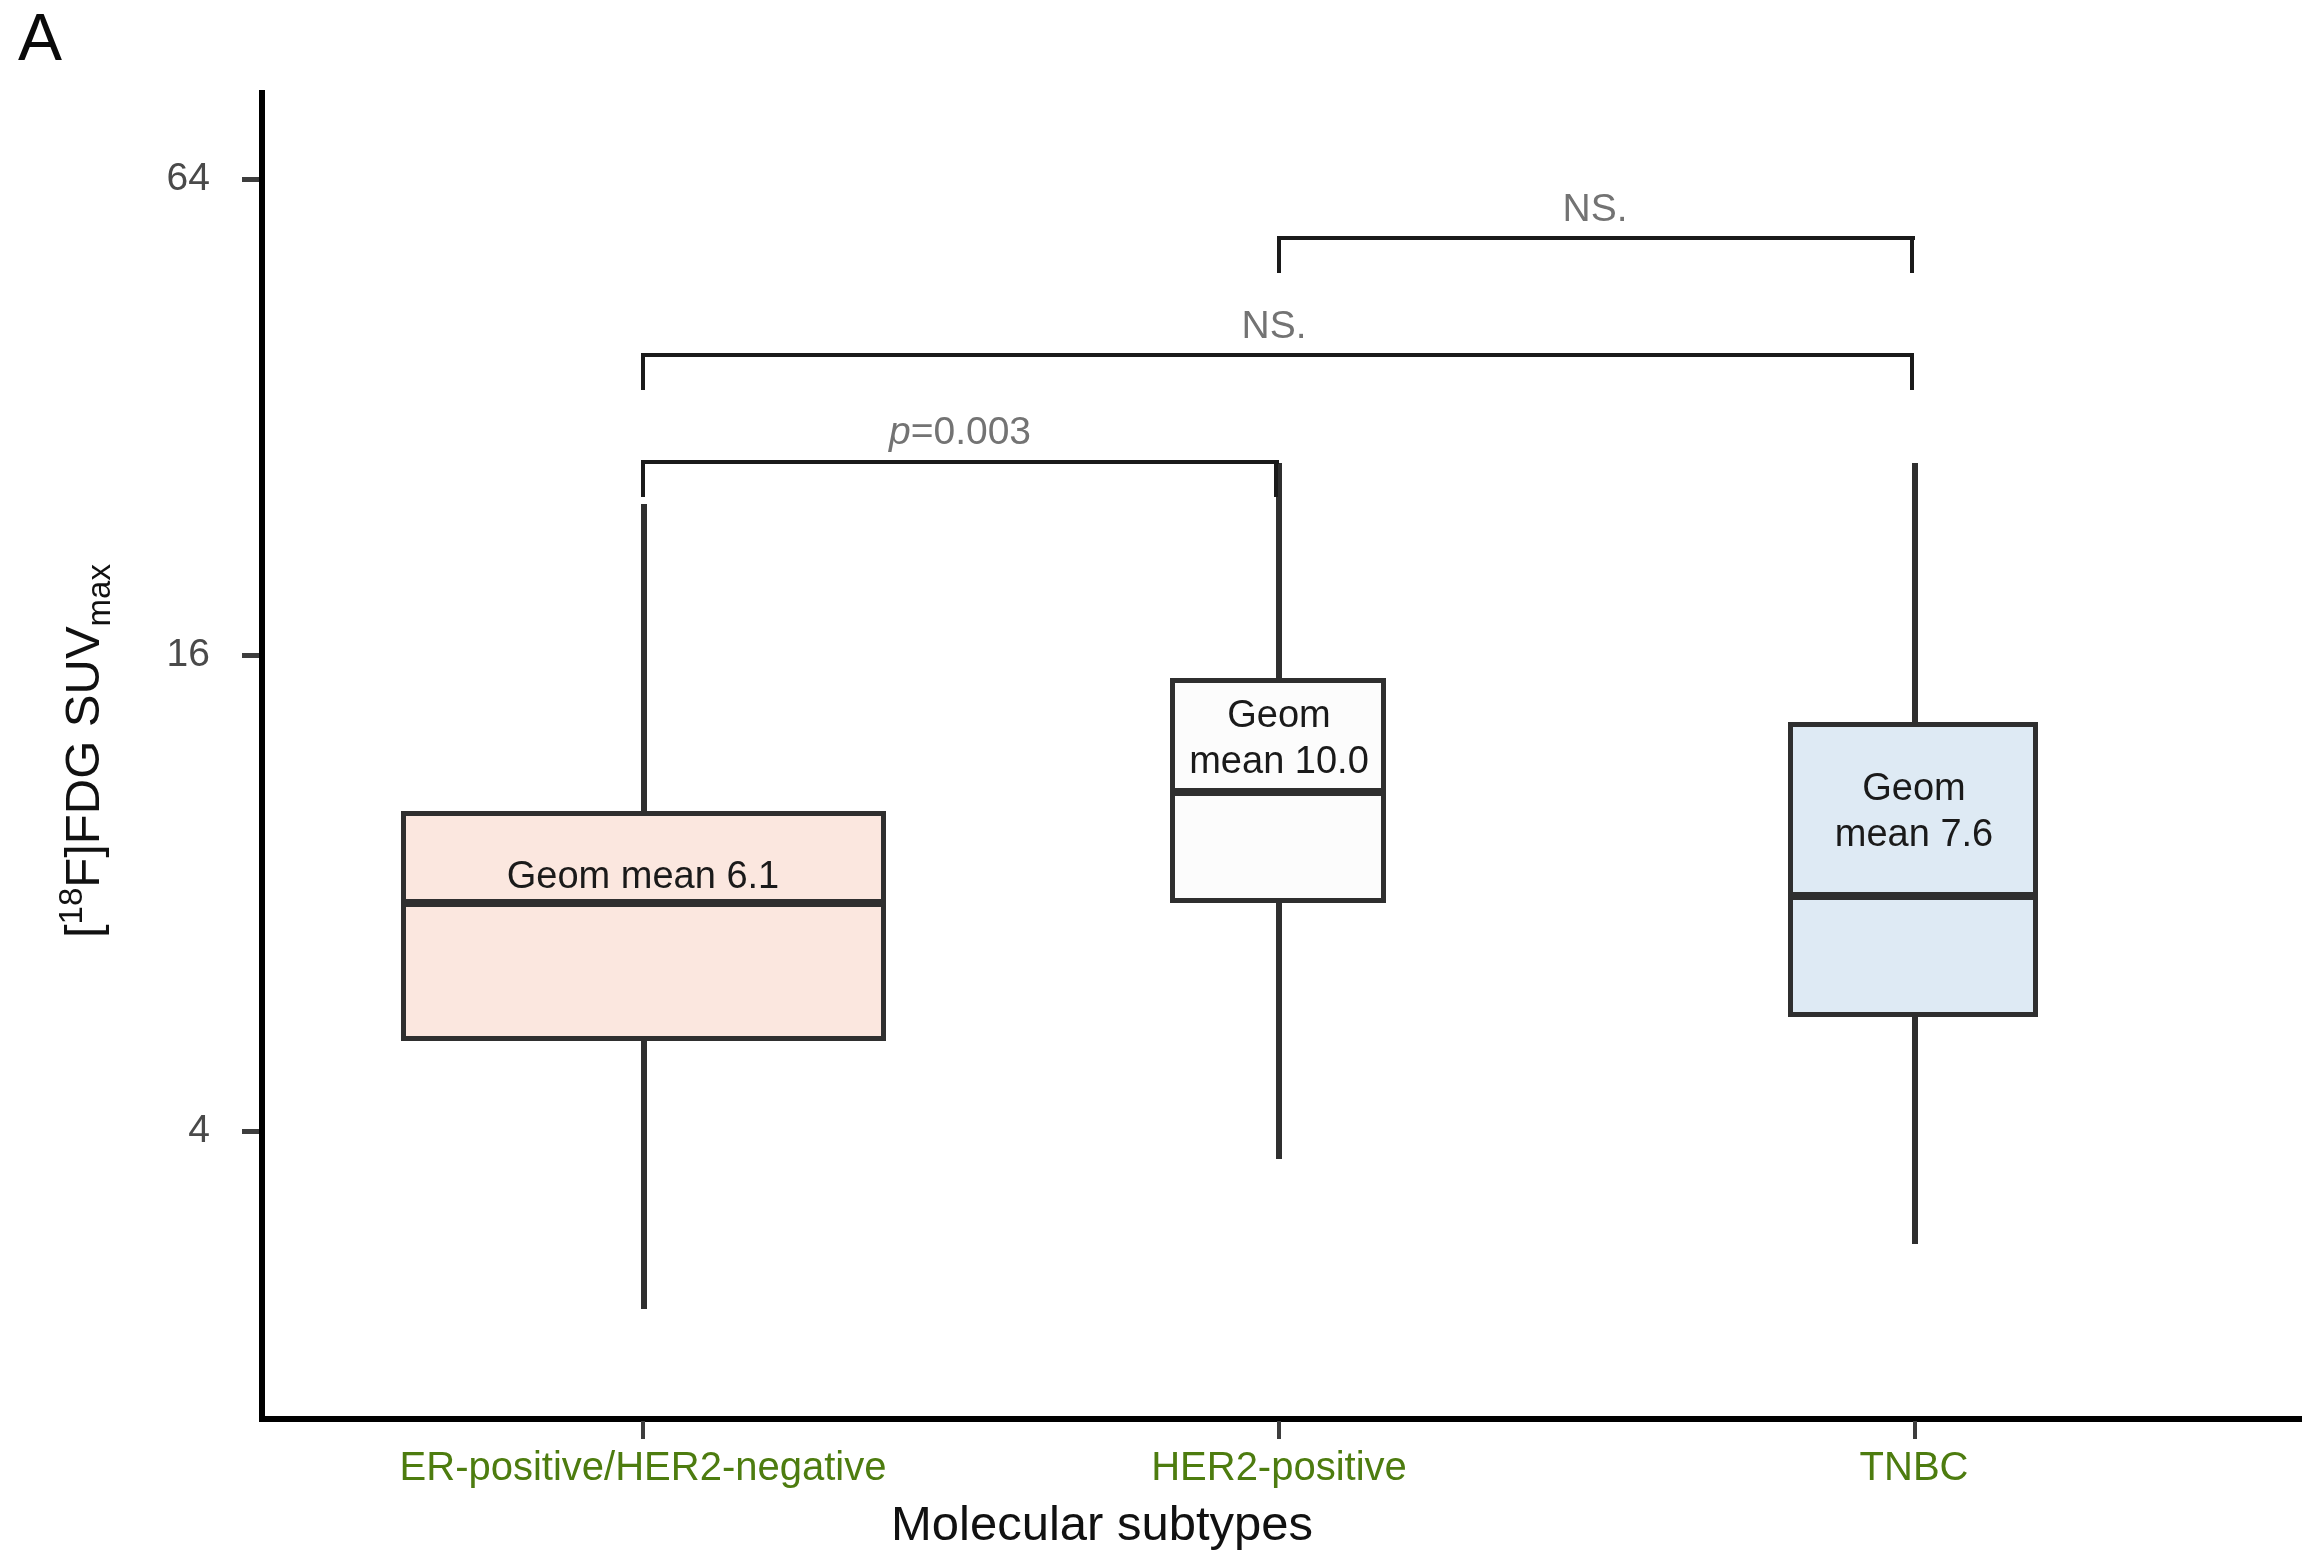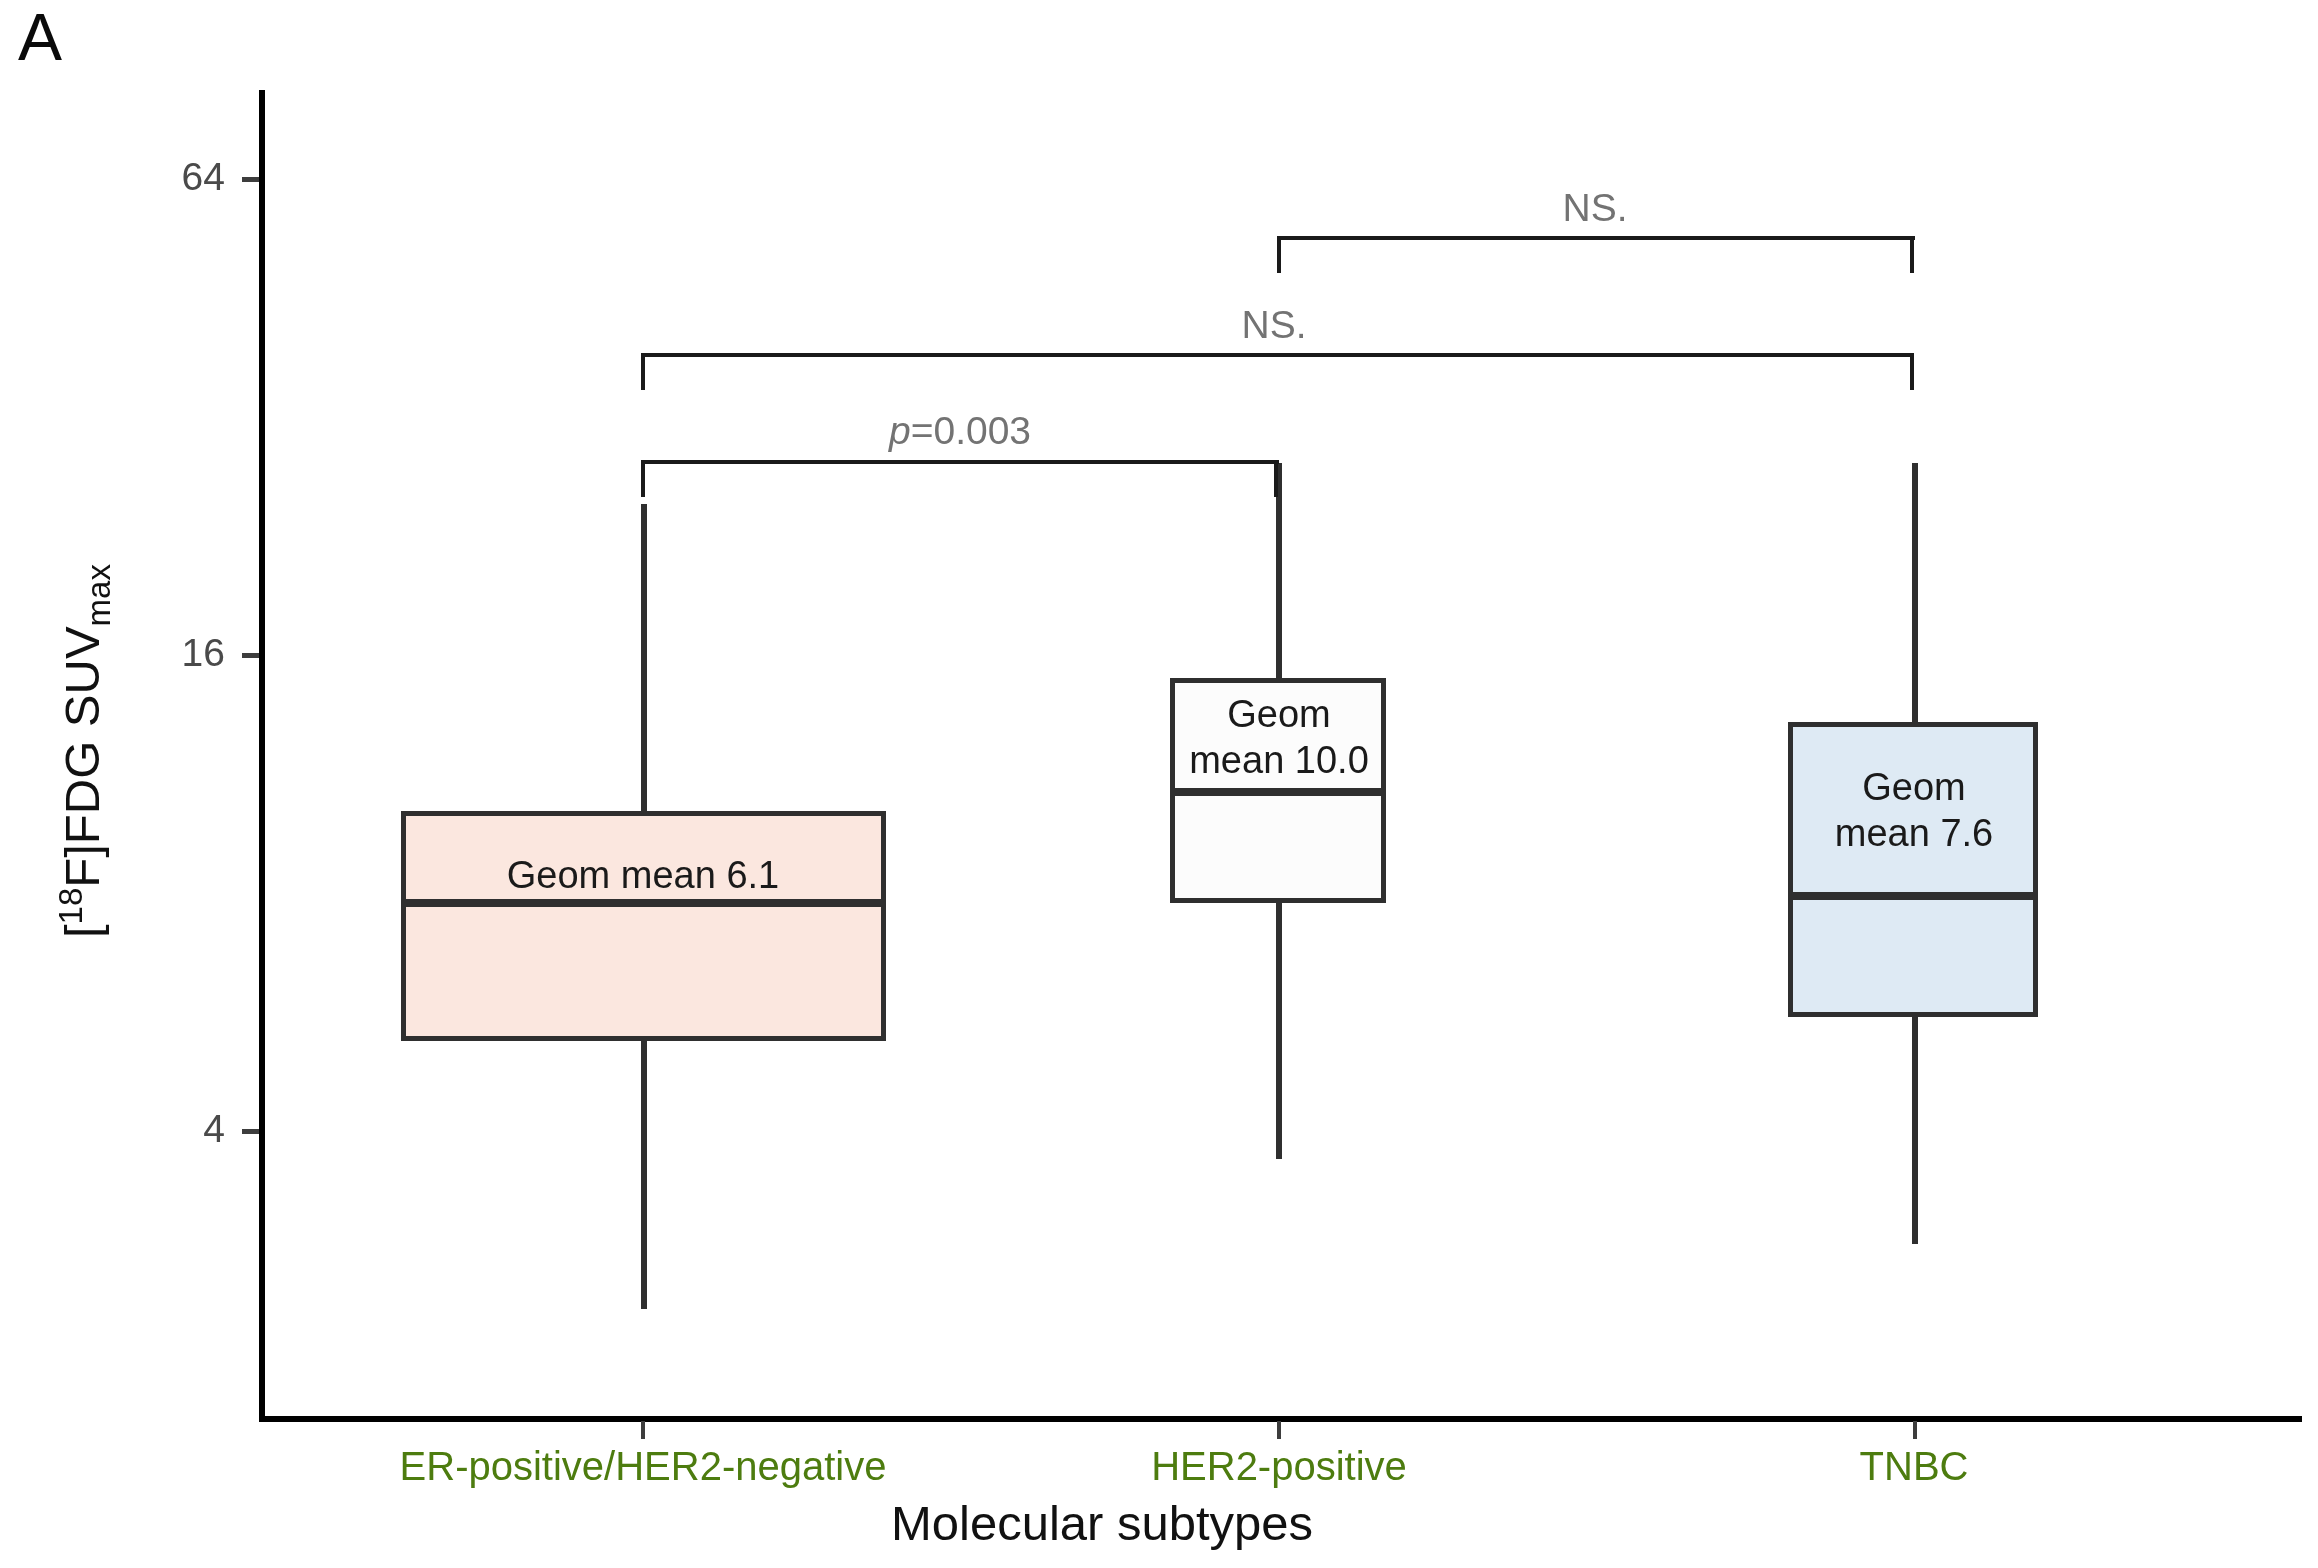--- a/index.html
+++ b/index.html
@@ -55,21 +55,21 @@
     background: #3d3d3d;
     left: 242px;
   }
   .y-tick-label {
     position: absolute;
     right: 2080px;     
     font-size: 39px;
     color: #4a4a4a;
     text-align: right;
     width: 134px;
-    left: 91px;
+    left: 76px;
     transform: translateY(-50%);
   }
 
   
   .x-tick {
     position: absolute;
     width: 4.3px;
     height: 18px;
     background: #3d3d3d;
     top: 1421px;

